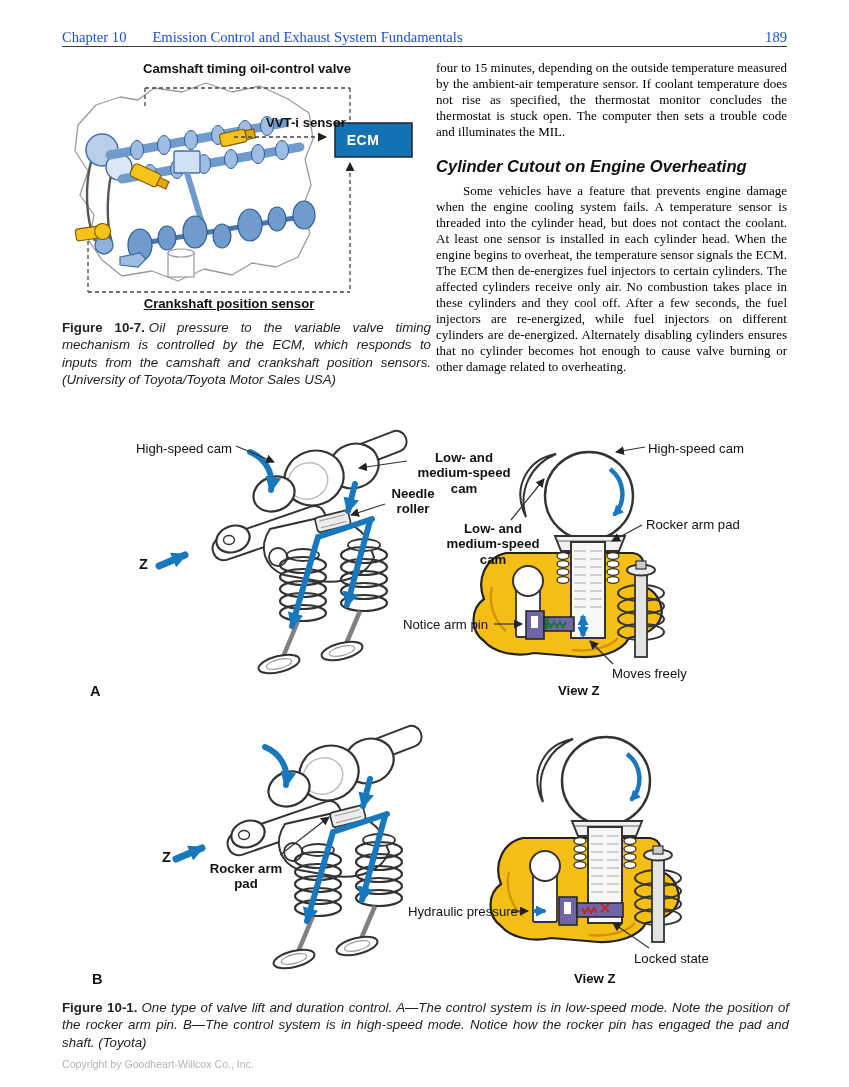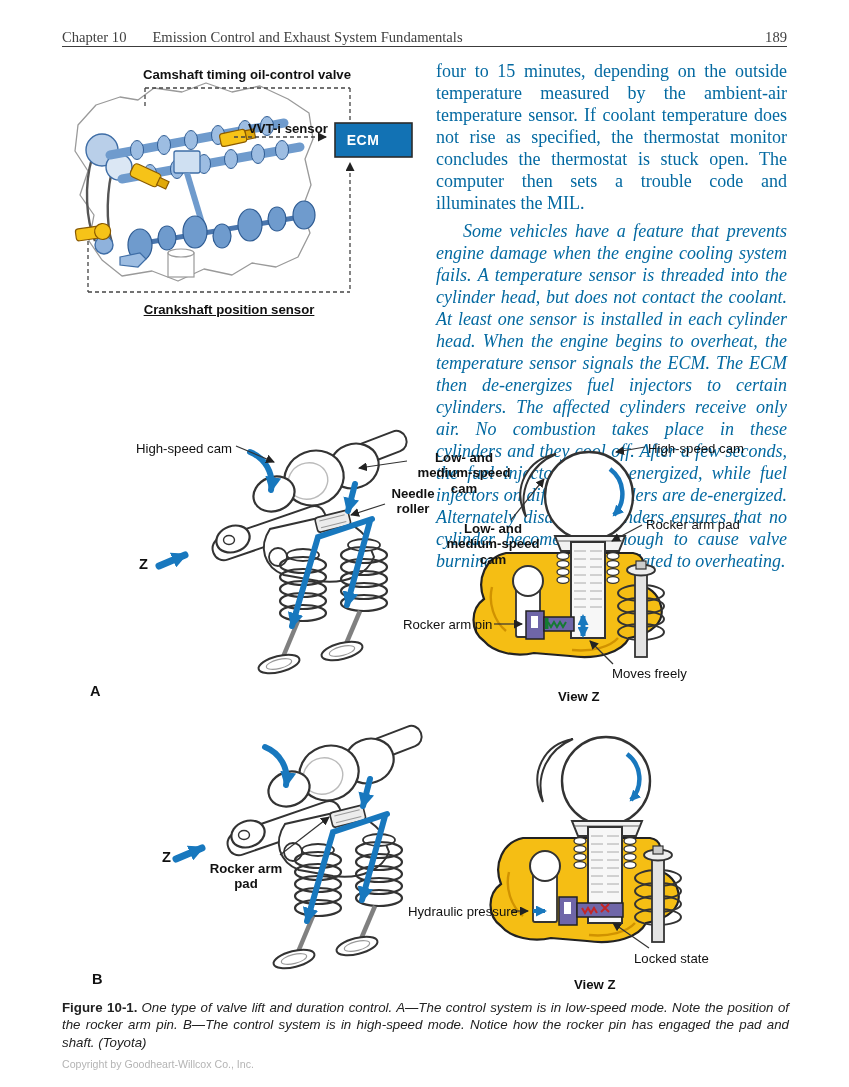--- a/index.html
+++ b/index.html
@@ -1,34 +1,34 @@
 <!DOCTYPE html>
 <html><head>
 <meta charset="utf-8">
 <style>
   html,body{margin:0;padding:0;background:#e8e8e8;}
   #page{position:relative;width:849px;height:1087px;background:#ffffff;margin:0 auto;
         font-family:"Liberation Sans",sans-serif;color:#1a1a1a;overflow:hidden;}
   .abs{position:absolute;}
   
-  .hdr{font-family:"Liberation Serif",serif;font-size:14.6px;color:#404040;}
+  .hdr{font-family:"Liberation Serif",serif;font-size:14.6px;color:#1d4ed8;}
   .hdr-chapter{margin-right:26px;}
   .hdr-rule{left:62px;top:46px;width:725px;height:0;border-top:1px solid #3c3c3c;}
   
-  .bodytext{font-family:"Liberation Serif",serif;font-size:18px;line-height:22px;
-            text-align:justify;color:#0369a1;}
+  .bodytext{font-family:"Liberation Serif",serif;font-size:13px;line-height:16px;
+            text-align:justify;color:#000000;}
   .section-hd{font-size:16.6px;font-weight:bold;font-style:italic;color:#111;}
-  .indent{text-indent:27px;font-style:italic;}
+  .indent{text-indent:27px;}
   
   .caption{font-size:13.3px;line-height:17.4px;text-align:justify;color:#222;font-style:italic;}
   .caption .lead{font-style:normal;font-weight:bold;margin-right:4px;}
   
   .flabel{font-size:13.2px;line-height:1.16;color:#111;white-space:nowrap;}
   .flabel.wrap{white-space:normal;text-align:center;font-weight:bold;}
-  .flabel.b{font-weight:bold;margin-top:6px;}
+  .flabel.b{font-weight:bold;}
   .flabel.big{font-size:14.6px;font-weight:bold;}
   .ecm-text{display:flex;align-items:center;justify-content:center;color:#fff;
             font-weight:bold;font-size:14px;letter-spacing:.5px;}
   .copyright{font-size:10.6px;color:#b4b4b4;}
   svg{display:block;}
 </style>
 </head>
 <body>
 
 <div id="page">
@@ -113,28 +113,32 @@
         <path d="M288,234 V108" marker-end="url(#mK)"></path>
         <path d="M26,237 H288"></path>
         <path d="M26,186 V237"></path>
         <path d="M172,82 H264" marker-end="url(#mK)"></path>
       </g>
 
       <rect x="273" y="68" width="77" height="34" fill="#1272b4" stroke="#2b2b2b" stroke-width="1.6"></rect>
     </svg>
 
     <div class="abs flabel b wrap" style="left:60px;top:6px;width:250px;">Camshaft timing oil-control valve</div>
-    <div class="abs flabel b" style="left:186px;top:60px;">VVT-i sensor</div>
+    <div class="abs flabel b" style="left:204px;top:60px;">VVT-i sensor</div>
     <div class="abs ecm-text" style="left:273px;top:68px;width:56px;height:34px;">ECM</div>
     <div class="abs flabel b wrap" style="left:67px;top:241px;width:200px;text-decoration:underline;">Crankshaft position sensor</div>
   </div>
 
+  <div class="abs caption" style="left:62px;top:319px;width:369px;">
+    <span class="lead">Figure 10-7.</span><span>Oil pressure to the variable valve timing mechanism is controlled by the ECM, which responds to inputs from the camshaft and crankshaft position sensors. (University of Toyota/Toyota Motor Sales USA)</span>
+  </div>
 
   <div class="abs" style="left:436px;top:60px;width:351px;">
     <p class="bodytext" style="margin:0;">four to 15 minutes, depending on the outside temperature measured by the ambient-air temperature sensor. If coolant temperature does not rise as specified, the thermostat monitor concludes the thermostat is stuck open. The computer then sets a trouble code and illuminates the MIL.</p>
+    <div class="section-hd" style="margin-top:17px;">Cylinder Cutout on Engine Overheating</div>
     <p class="bodytext indent" style="margin:6px 0 0 0;">Some vehicles have a feature that prevents engine damage when the engine cooling system fails. A temperature sensor is threaded into the cylinder head, but does not contact the coolant. At least one sensor is installed in each cylinder head. When the engine begins to overheat, the temperature sensor signals the ECM. The ECM then de-energizes fuel injectors to certain cylinders. The affected cylinders receive only air. No combustion takes place in these cylinders and they cool off. After a few seconds, the fuel injectors are re-energized, while fuel injectors on different cylinders are de-energized. Alternately disabling cylinders ensures that no cylinder becomes hot enough to cause valve burning or other damage related to overheating.</p>
   </div>
 
   <div class="abs" style="left:12px;top:425px;width:849px;height:573px;">
     <svg width="849" height="573" viewBox="0 0 849 573">
       <defs>
         <marker id="mB" markerUnits="userSpaceOnUse" markerWidth="18" markerHeight="16" refX="13" refY="8" orient="auto-start-reverse">
           <path d="M0,0 L16,8 L0,16 Z" fill="#1878be"></path>
         </marker>
         <marker id="mBs" markerUnits="userSpaceOnUse" markerWidth="12" markerHeight="11" refX="9" refY="5.5" orient="auto-start-reverse">
@@ -313,21 +317,21 @@
 
     <div class="abs flabel" style="left:124px;top:16px;">High-speed cam</div>
     <div class="abs flabel wrap" style="left:396px;top:25px;width:112px;">Low- and medium-speed cam</div>
     <div class="abs flabel wrap" style="left:376px;top:61px;width:50px;">Needle roller</div>
     <div class="abs flabel big" style="left:127px;top:131px;">Z</div>
     <div class="abs flabel big" style="left:78px;top:258px;">A</div>
 
     <div class="abs flabel" style="left:636px;top:16px;">High-speed cam</div>
     <div class="abs flabel wrap" style="left:425px;top:96px;width:112px;">Low- and medium-speed cam</div>
     <div class="abs flabel" style="left:634px;top:92px;">Rocker arm pad</div>
-    <div class="abs flabel" style="left:391px;top:192px;">Rocker arm pin</div>
+    <div class="abs flabel" style="left:391px;top:192px;">Notice arm pin</div>
     <div class="abs flabel" style="left:600px;top:241px;">Moves freely</div>
     <div class="abs flabel b" style="left:546px;top:258px;">View Z</div>
 
     <div class="abs flabel big" style="left:150px;top:424px;">Z</div>
     <div class="abs flabel wrap" style="left:197px;top:436px;width:74px;">Rocker arm pad</div>
     <div class="abs flabel big" style="left:80px;top:546px;">B</div>
     <div class="abs flabel" style="left:396px;top:479px;">Hydraulic pressure</div>
     <div class="abs flabel" style="left:622px;top:526px;">Locked state</div>
     <div class="abs flabel b" style="left:562px;top:546px;">View Z</div>
   </div>

